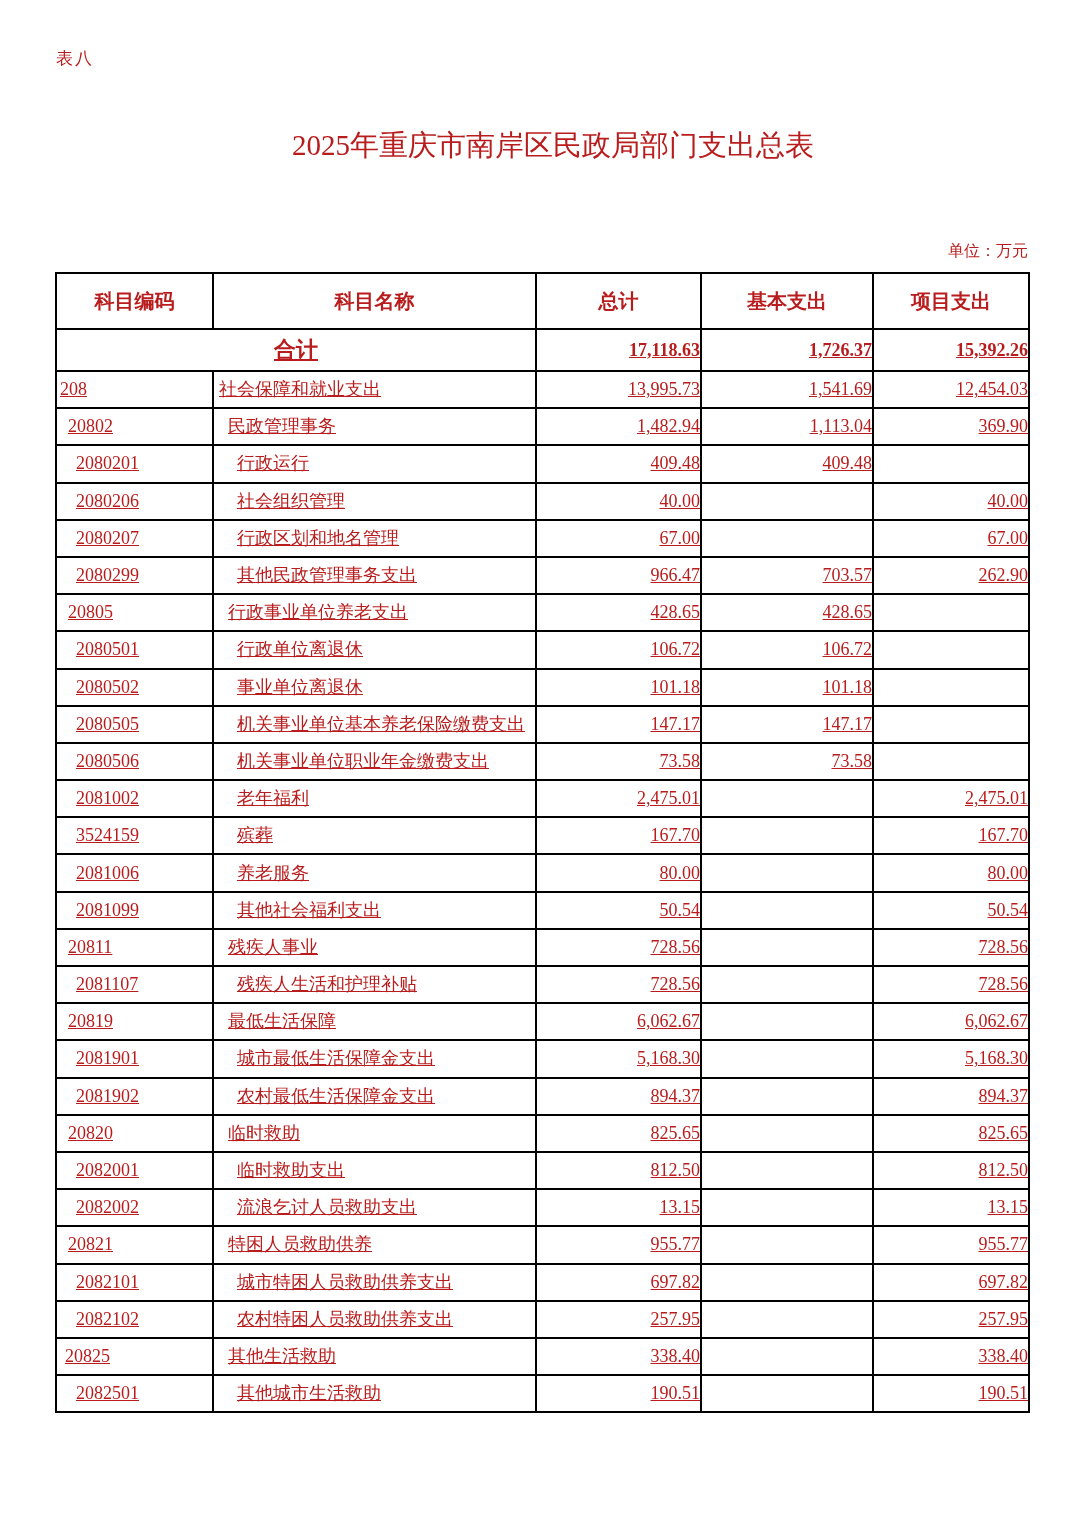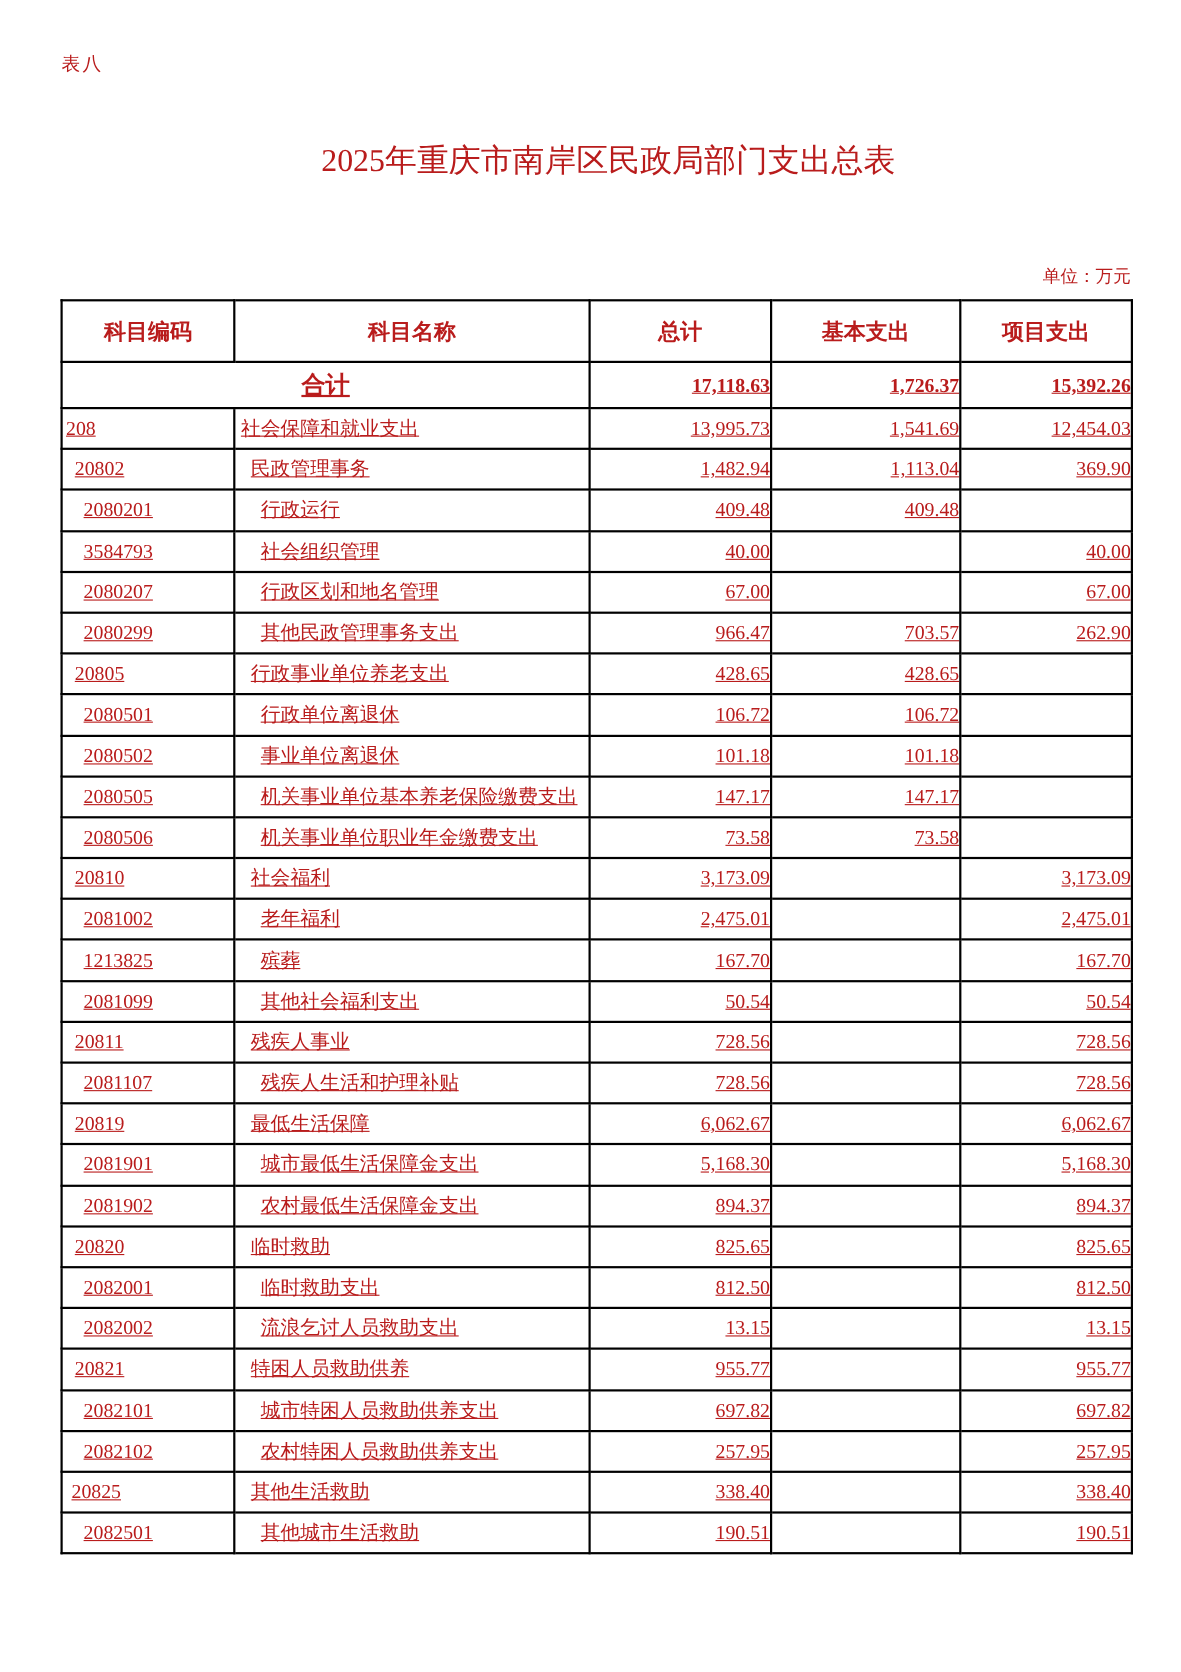--- a/index.html
+++ b/index.html
@@ -130,21 +130,21 @@
         <tr>
           <td class="code" style="padding-left: 19px;">2080201</td>
           <td class="name">
             <div class="clip" style="padding-left: 23px;">行政运行</div>
           </td>
           <td class="num">409.48</td>
           <td class="num">409.48</td>
           <td class="num"></td>
         </tr>
         <tr>
-          <td class="code" style="padding-left: 19px;">3584793</td>
+          <td class="code" style="padding-left: 19px;">2080206</td>
           <td class="name">
             <div class="clip" style="padding-left: 23px;">社会组织管理</div>
           </td>
           <td class="num">40.00</td>
           <td class="num"></td>
           <td class="num">40.00</td>
         </tr>
         <tr>
           <td class="code" style="padding-left: 19px;">2080207</td>
           <td class="name">
@@ -202,45 +202,45 @@
         <tr>
           <td class="code" style="padding-left: 19px;">2080506</td>
           <td class="name">
             <div class="clip" style="padding-left: 23px;">机关事业单位职业年金缴费支出</div>
           </td>
           <td class="num">73.58</td>
           <td class="num">73.58</td>
           <td class="num"></td>
         </tr>
         <tr>
-          <td class="code" style="padding-left: 11px;">20810</td>
-          <td class="name">
-            <div class="clip" style="padding-left: 14px;">社会福利</div>
-          </td>
-          <td class="num">3,173.09</td>
-          <td class="num"></td>
-          <td class="num">3,173.09</td>
-        </tr>
-        <tr>
           <td class="code" style="padding-left: 19px;">2081002</td>
           <td class="name">
             <div class="clip" style="padding-left: 23px;">老年福利</div>
           </td>
           <td class="num">2,475.01</td>
           <td class="num"></td>
           <td class="num">2,475.01</td>
         </tr>
         <tr>
-          <td class="code" style="padding-left: 19px;">1213825</td>
+          <td class="code" style="padding-left: 19px;">3524159</td>
           <td class="name">
             <div class="clip" style="padding-left: 23px;">殡葬</div>
           </td>
           <td class="num">167.70</td>
           <td class="num"></td>
           <td class="num">167.70</td>
+        </tr>
+        <tr>
+          <td class="code" style="padding-left: 19px;">2081006</td>
+          <td class="name">
+            <div class="clip" style="padding-left: 23px;">养老服务</div>
+          </td>
+          <td class="num">80.00</td>
+          <td class="num"></td>
+          <td class="num">80.00</td>
         </tr>
         <tr>
           <td class="code" style="padding-left: 19px;">2081099</td>
           <td class="name">
             <div class="clip" style="padding-left: 23px;">其他社会福利支出</div>
           </td>
           <td class="num">50.54</td>
           <td class="num"></td>
           <td class="num">50.54</td>
         </tr>

